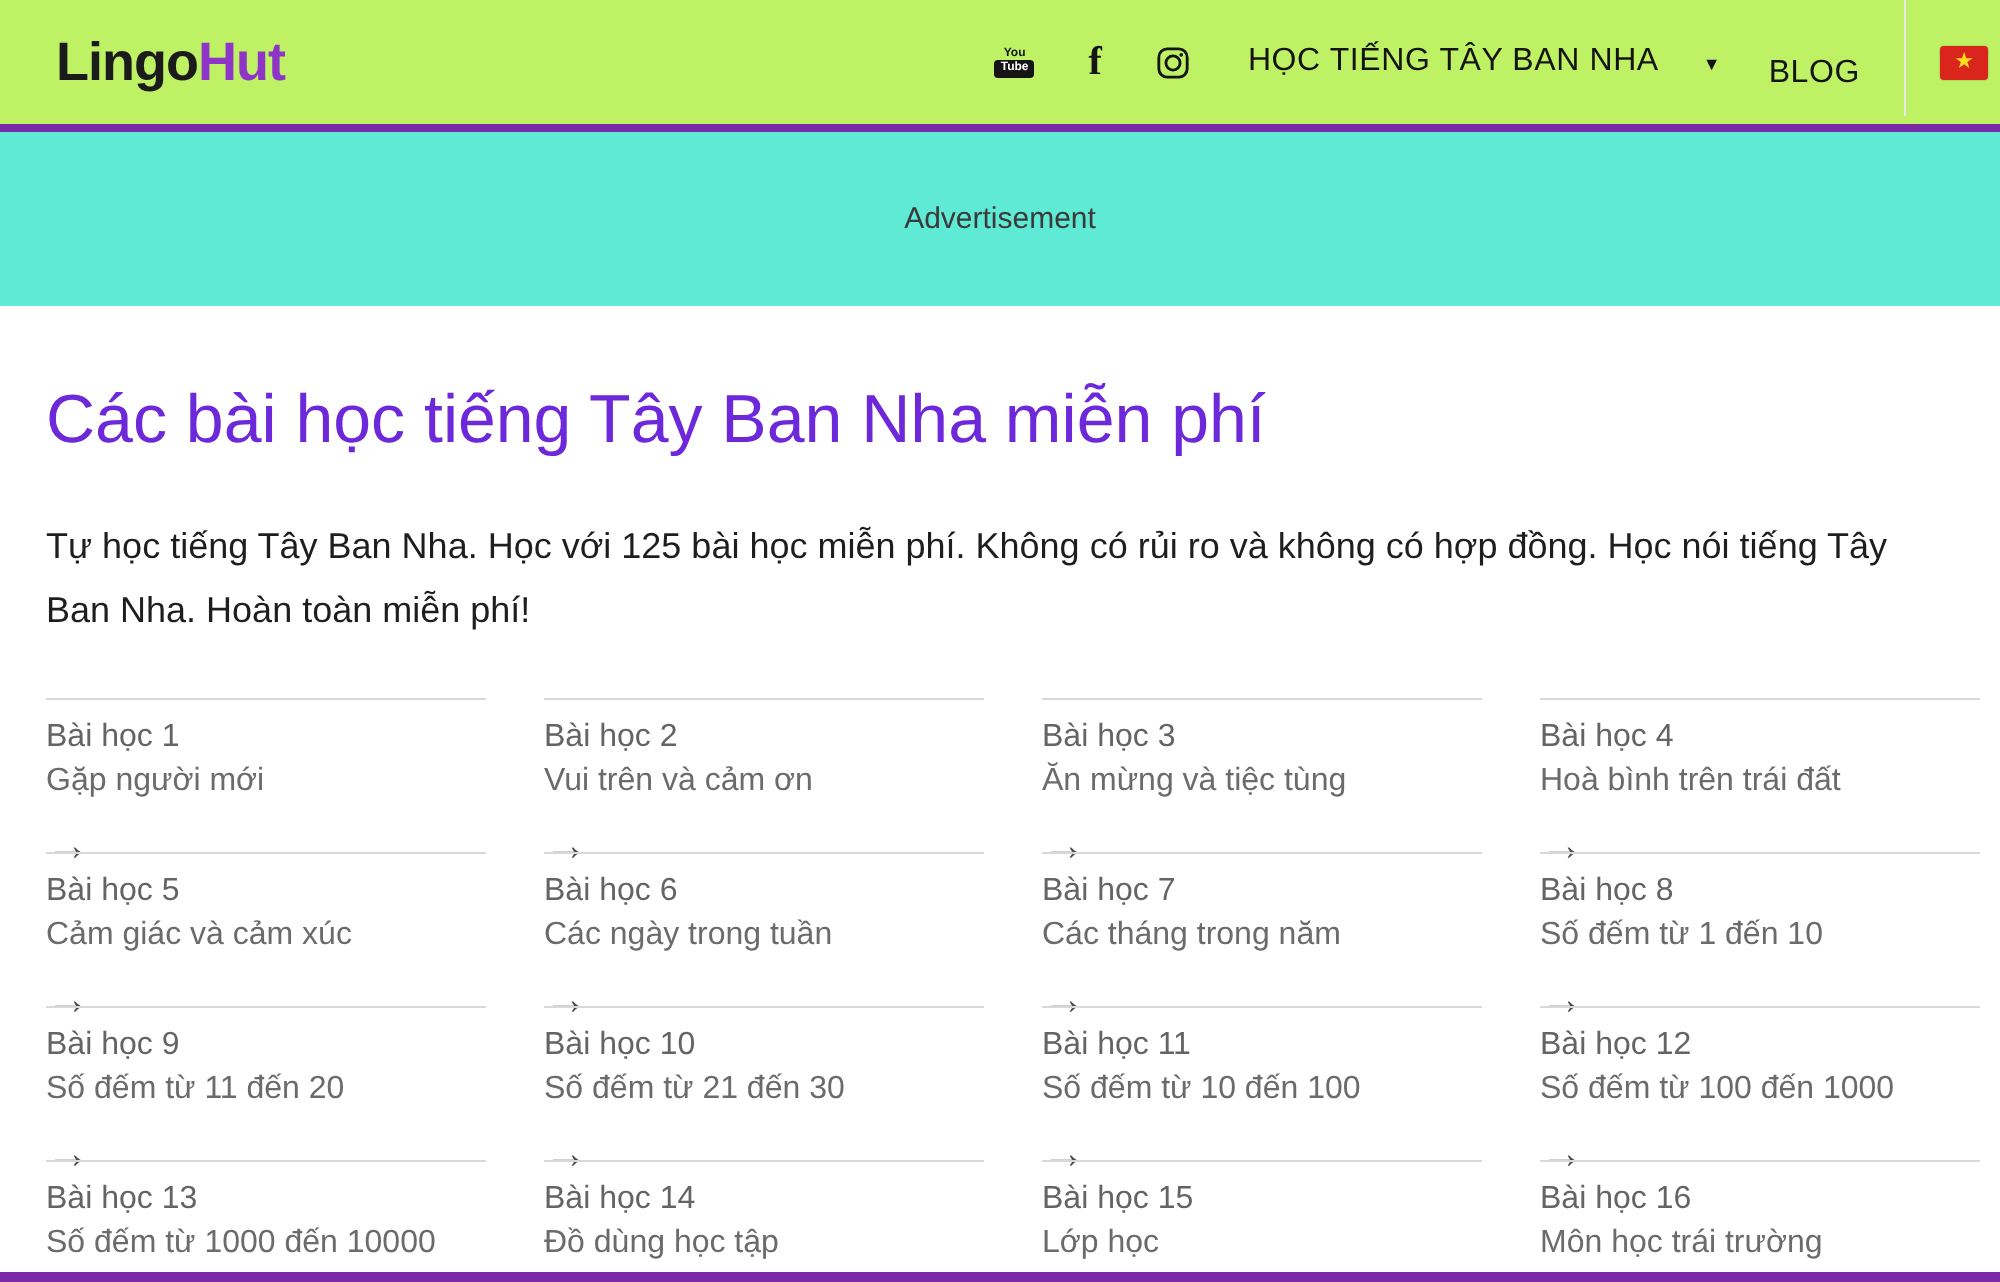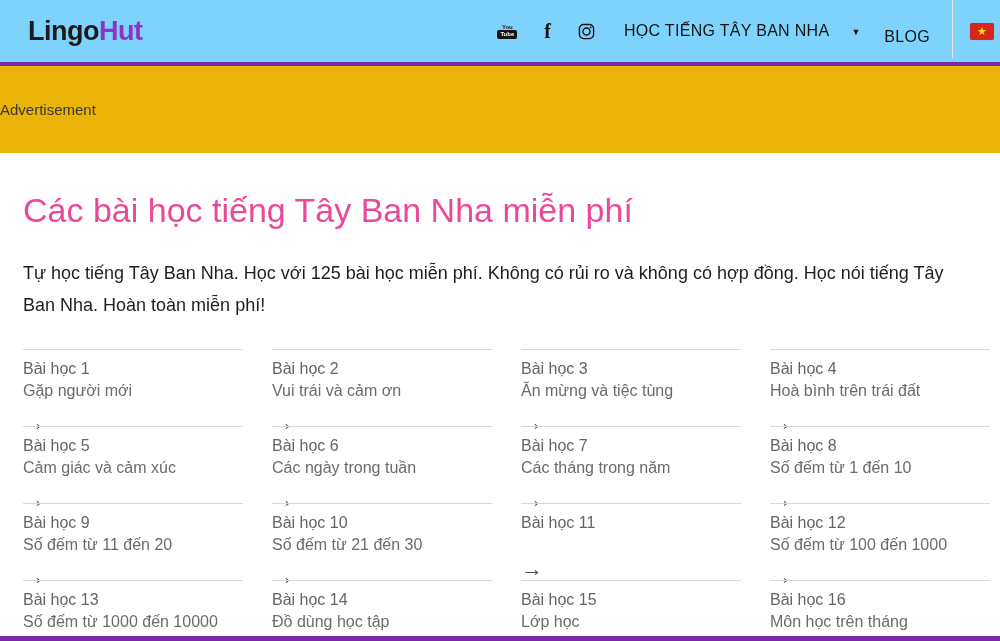--- a/index.html
+++ b/index.html
@@ -5,21 +5,21 @@
   html,body{margin:0;padding:0;}
   body{
     width:1000px;height:641px;overflow:hidden;position:relative;
     background:#ffffff;
     font-family:"Liberation Sans","DejaVu Sans",sans-serif;
     -webkit-font-smoothing:antialiased;
   }
   
   .header{
     height:62px;display:flex;align-items:center;
-    padding:0 0 0 28px;background:#7dd3fc;box-sizing:border-box;
+    padding:0 0 0 28px;background:#bef264;box-sizing:border-box;
   }
   .logo{font-size:27px;font-weight:700;letter-spacing:-0.5px;cursor:pointer;white-space:nowrap;}
   .logo .lp1{color:#1b1b1b;}
   .logo .lp2{color:#8f34c9;}
   .header-right{margin-left:auto;display:flex;align-items:center;height:100%;}
   .soc{display:flex;align-items:center;justify-content:center;cursor:pointer;margin-right:27px;color:#141414;}
   .yt-icon{display:flex;flex-direction:column;align-items:center;}
   .yt-you{font-size:6px;font-weight:700;line-height:6px;color:#141414;}
   .yt-tube{background:#141414;color:#fff;font-size:6px;font-weight:700;border-radius:2px;padding:1px 3px;line-height:7px;}
   .fb-icon{font-size:20px;font-weight:700;font-family:"Liberation Serif","DejaVu Serif",serif;line-height:1;}
@@ -31,27 +31,27 @@
   .flag{
     width:24px;height:17px;background:#da251d;border-radius:2px;
     margin:0 6px 0 17px;display:flex;align-items:center;justify-content:center;
     cursor:pointer;box-shadow:0 0 1px rgba(0,0,0,.3);
   }
   .flag .star{color:#ffdf1c;font-size:11px;line-height:1;}
   .purple-bar{height:4px;background:#7a2aa9;width:100%;}
   .purple-bar.bottom{position:absolute;left:0;bottom:0;height:5px;}
   
   .ad{
-    height:87px;background:#eab308;display:flex;align-items:center;
+    height:87px;background:#5eead4;display:flex;align-items:center;justify-content:center;
   }
   .ad span{font-size:15px;color:#3a3a3a;}
   
   .main{padding:0 10px 0 23px;}
   .page-title{
-    margin:37px 0 0 0;font-size:34px;font-weight:300;color:#ec4899;line-height:40px;
+    margin:37px 0 0 0;font-size:34px;font-weight:300;color:#6d28d9;line-height:40px;
   }
   .intro{
     margin:27px 0 0 0;font-size:18px;color:#1e1e1e;line-height:32px;max-width:945px;
   }
   .grid{
     margin-top:28px;display:grid;grid-template-columns:repeat(4,220px);
     column-gap:29px;row-gap:0;
   }
   .lesson{
     height:77px;box-sizing:border-box;border-top:1px solid #d8d8d8;
@@ -109,21 +109,21 @@
     <div class="lesson-text">
       <div class="lesson-title">Bài học 1</div>
       <div class="lesson-subtitle">Gặp người mới</div>
     </div>
     <div class="arrow">→</div>
   </div>
 
   <div class="lesson">
     <div class="lesson-text">
       <div class="lesson-title">Bài học 2</div>
-      <div class="lesson-subtitle">Vui trái và cảm ơn</div>
+      <div class="lesson-subtitle">Vui trên và cảm ơn</div>
     </div>
     <div class="arrow">→</div>
   </div>
 
   <div class="lesson">
     <div class="lesson-text">
       <div class="lesson-title">Bài học 3</div>
       <div class="lesson-subtitle">Ăn mừng và tiệc tùng</div>
     </div>
     <div class="arrow">→</div>
@@ -181,20 +181,21 @@
     <div class="lesson-text">
       <div class="lesson-title">Bài học 10</div>
       <div class="lesson-subtitle">Số đếm từ 21 đến 30</div>
     </div>
     <div class="arrow">→</div>
   </div>
 
   <div class="lesson">
     <div class="lesson-text">
       <div class="lesson-title">Bài học 11</div>
+      <div class="lesson-subtitle">Số đếm từ 10 đến 100</div>
     </div>
     <div class="arrow">→</div>
   </div>
 
   <div class="lesson">
     <div class="lesson-text">
       <div class="lesson-title">Bài học 12</div>
       <div class="lesson-subtitle">Số đếm từ 100 đến 1000</div>
     </div>
     <div class="arrow">→</div>
@@ -220,20 +221,20 @@
     <div class="lesson-text">
       <div class="lesson-title">Bài học 15</div>
       <div class="lesson-subtitle">Lớp học</div>
     </div>
     <div class="arrow">→</div>
   </div>
 
   <div class="lesson">
     <div class="lesson-text">
       <div class="lesson-title">Bài học 16</div>
-      <div class="lesson-subtitle">Môn học trên tháng</div>
+      <div class="lesson-subtitle">Môn học trái trường</div>
     </div>
     <div class="arrow">→</div>
   </div>
 </div>
 </main>
 
 <div class="purple-bar bottom"></div>
 
 </body></html>

